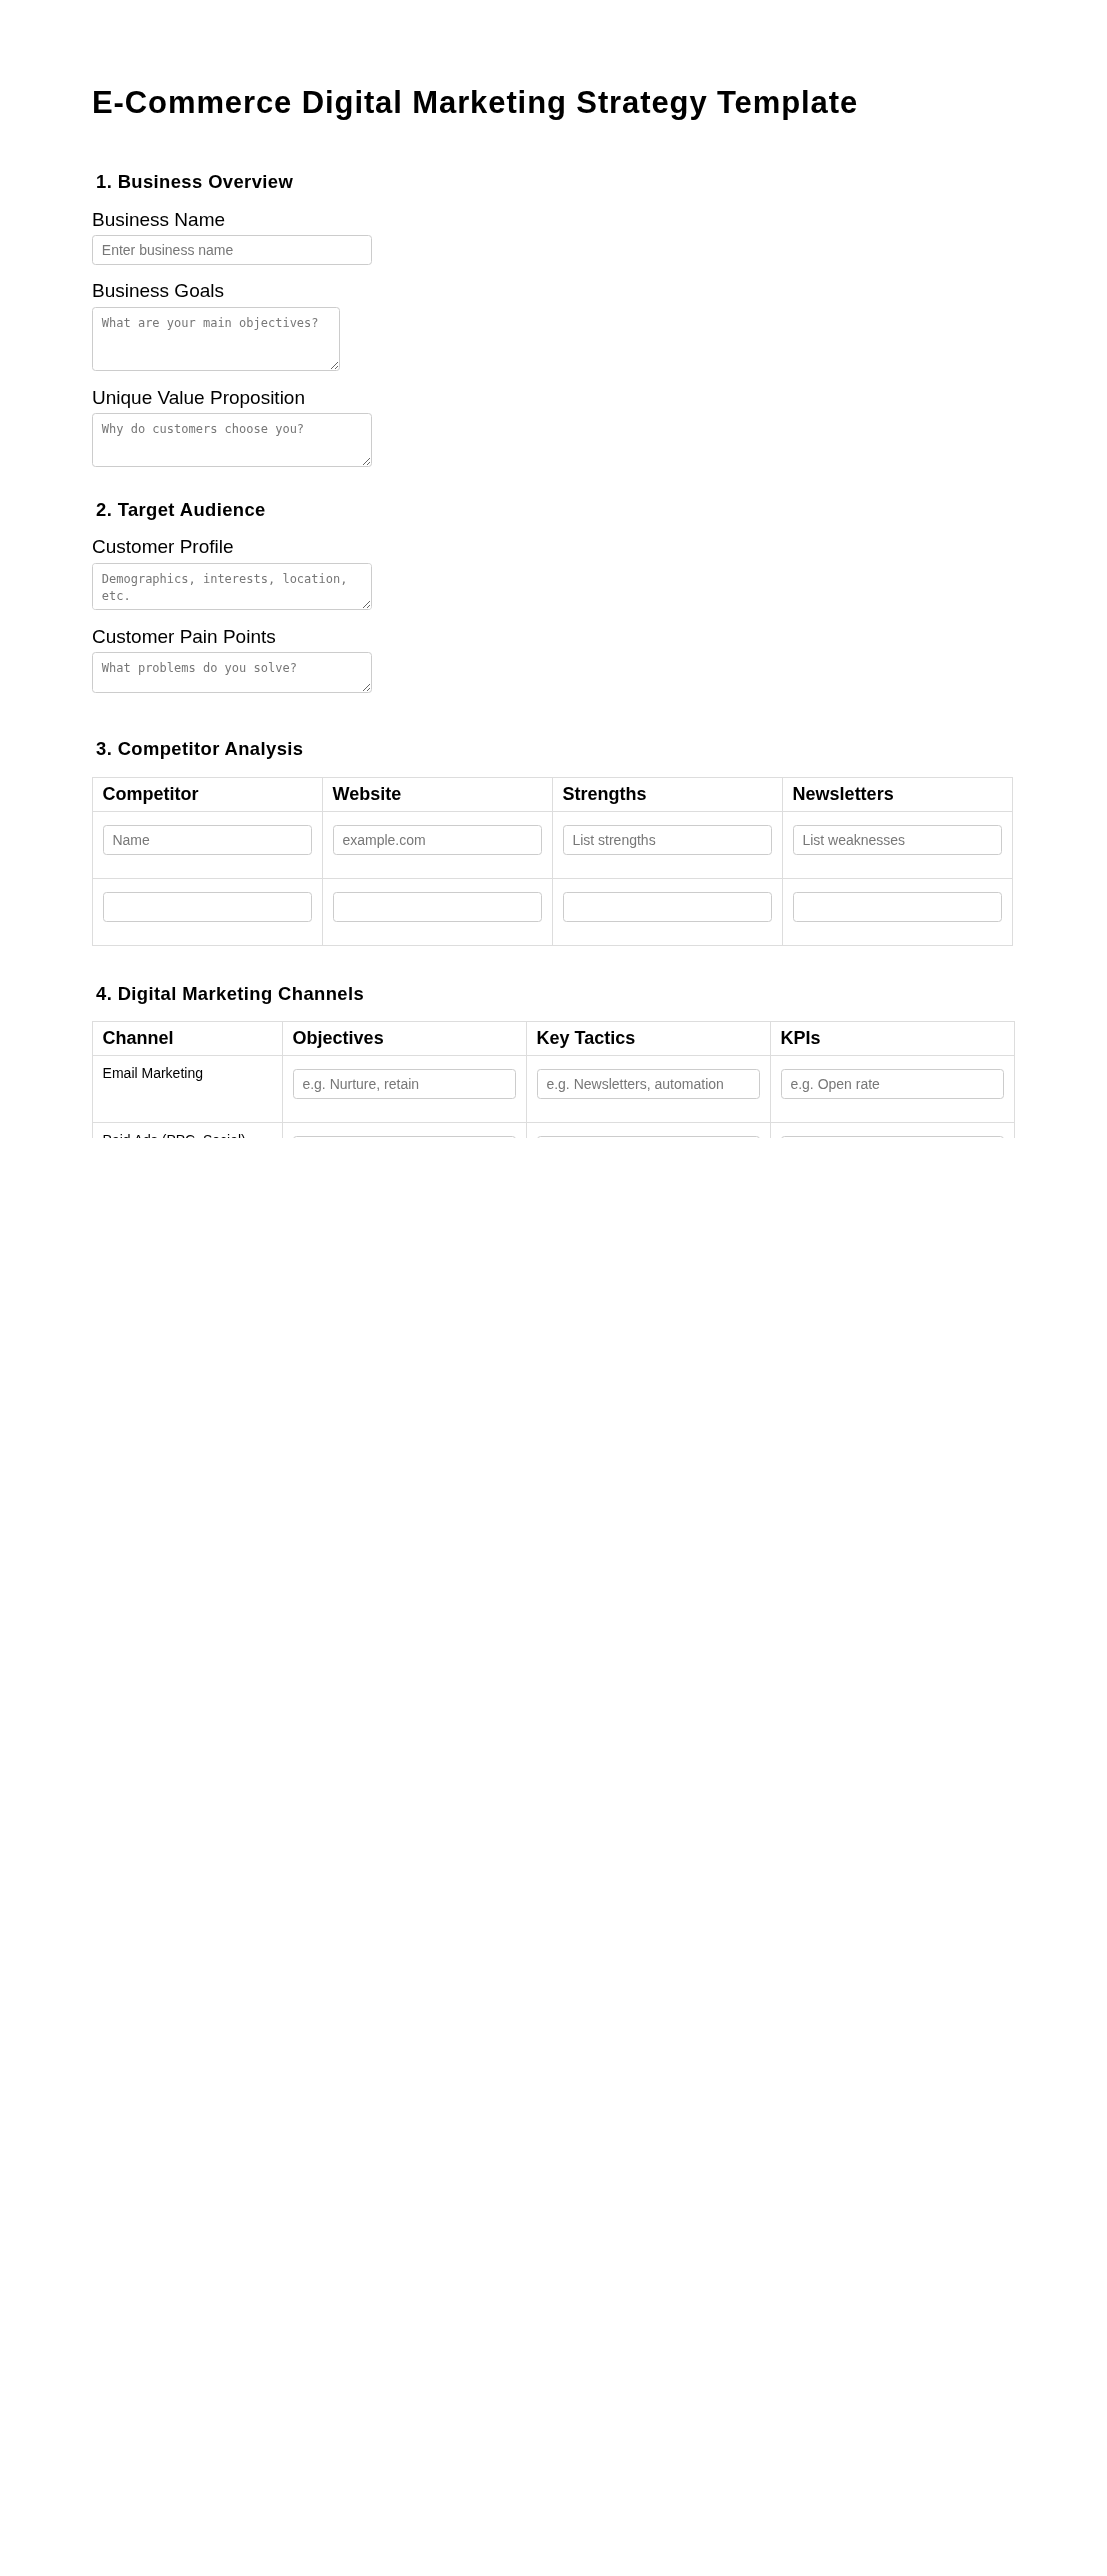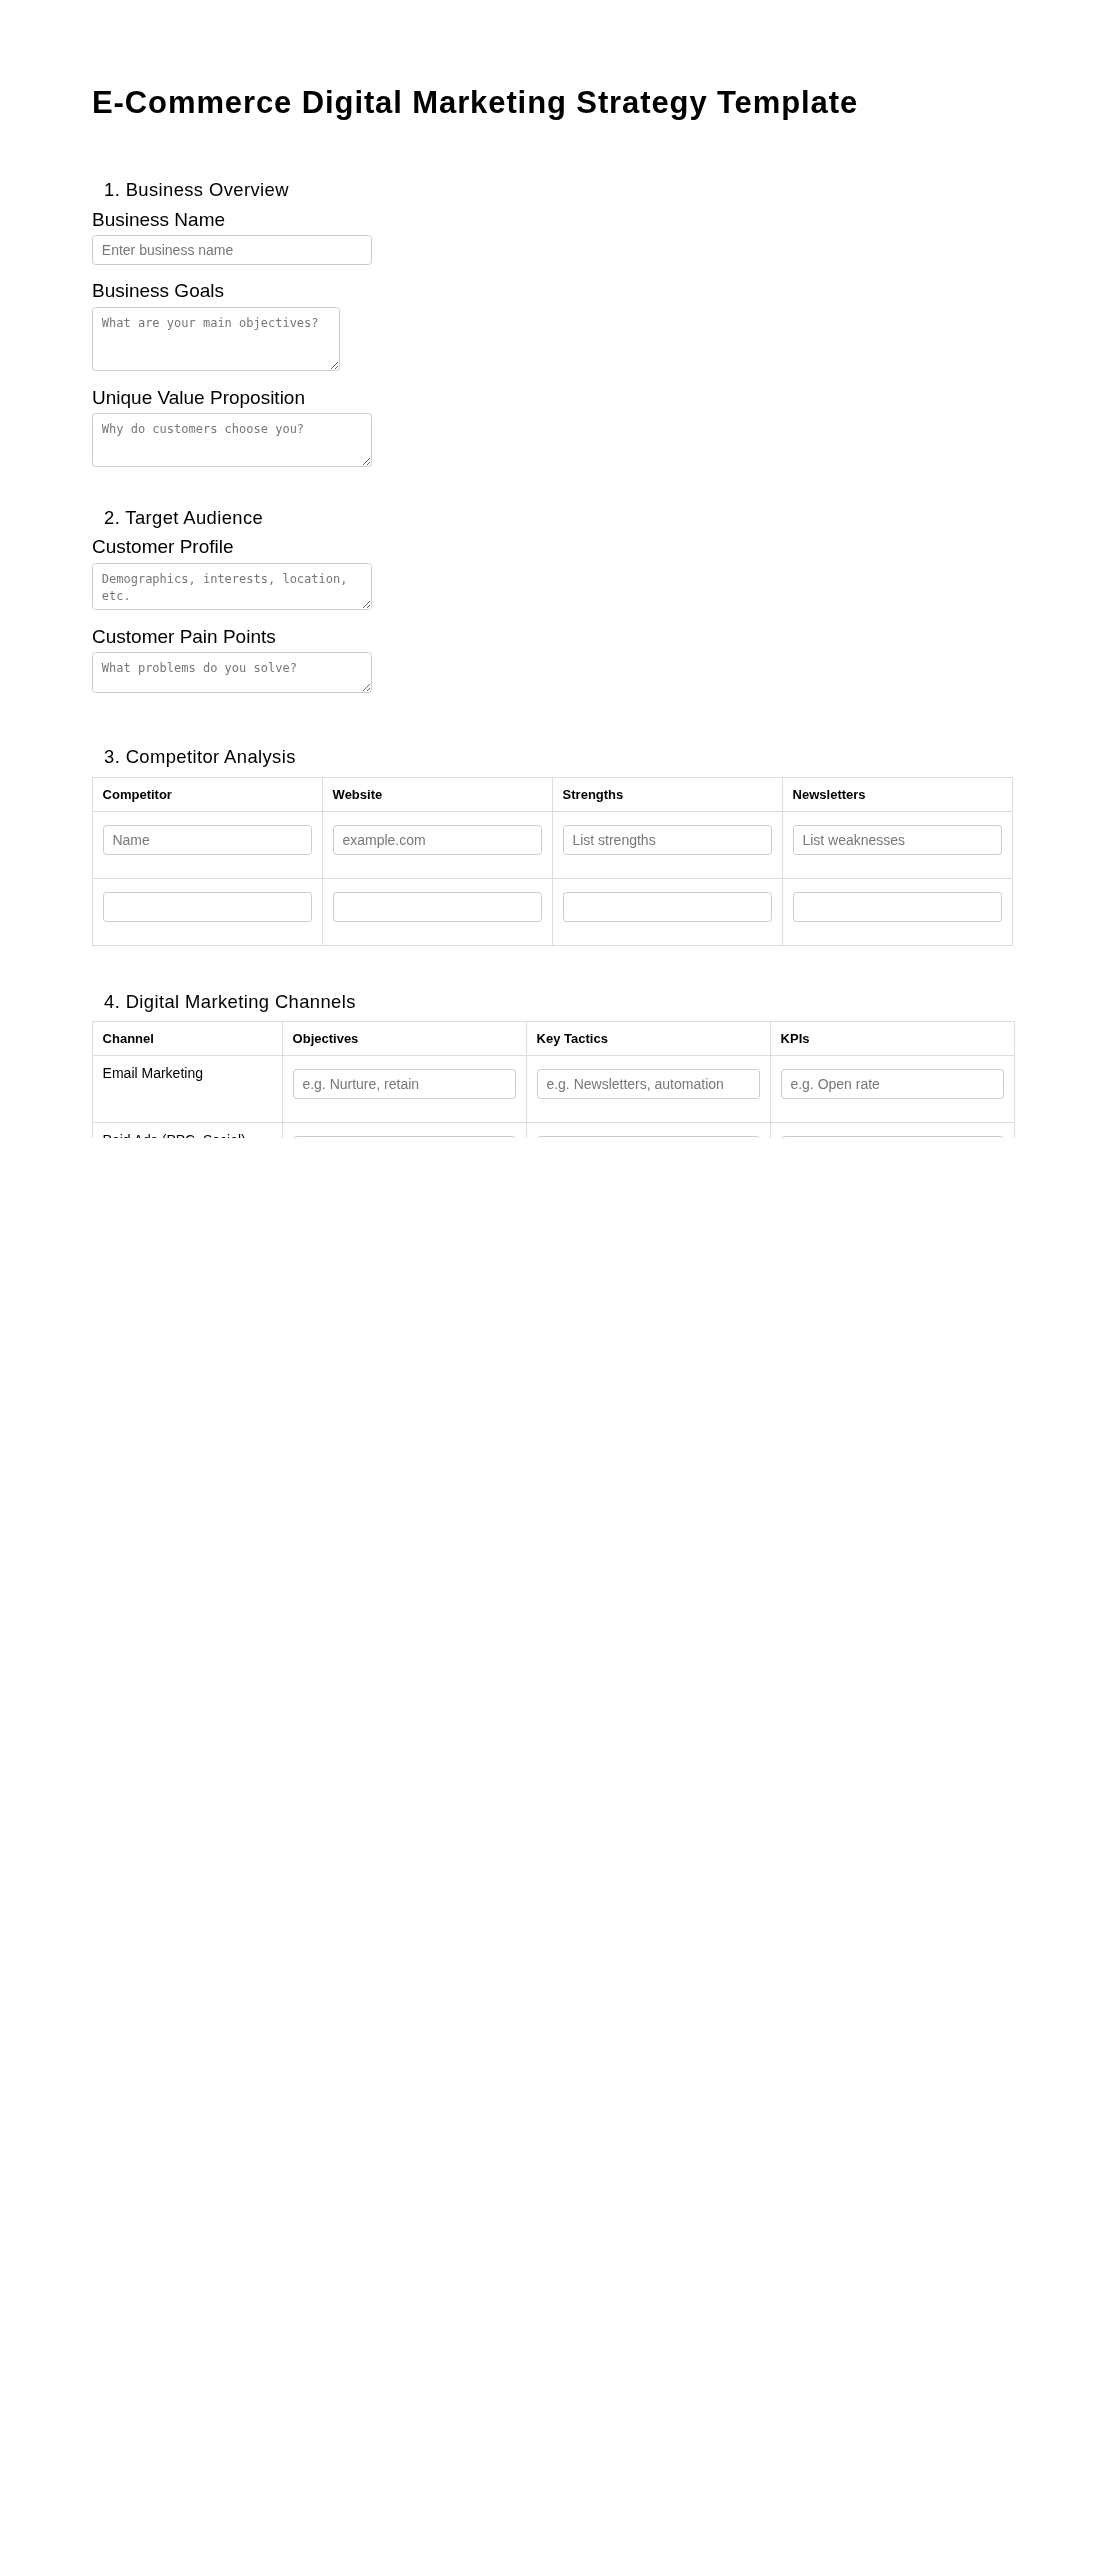--- a/index.html
+++ b/index.html
@@ -29,23 +29,23 @@
       top: 85px;
       left: 0;
       margin: 0;
       font-size: 31px;
       font-weight: bold;
       letter-spacing: 0.9px;
       white-space: nowrap;
     }
     h2 {
       position: absolute;
-      margin: 12px;
+      margin: 4px;
       font-size: 18.4px;
-      font-weight: normal;
+      font-weight: bold;
       letter-spacing: 0.4px;
       white-space: nowrap;
     }
     .label {
       position: absolute;
       font-size: 19px;
       white-space: nowrap;
     }
     .text-input {
       position: absolute;
@@ -84,21 +84,21 @@
       table-layout: fixed;
     }
     table.grid th, table.grid td {
       border: 0.9px solid #dddddd;
       text-align: left;
       vertical-align: top;
       padding: 0 9.6px;
       box-sizing: border-box;
     }
     table.grid th {
-      font-size: 13px;
+      font-size: 18px;
       font-weight: bold;
       height: 34px;
       vertical-align: middle;
     }
     table.grid td {
       height: 67px;
       padding-top: 13px;
       font-size: 14px;
     }
     table.grid td .cell-input {

